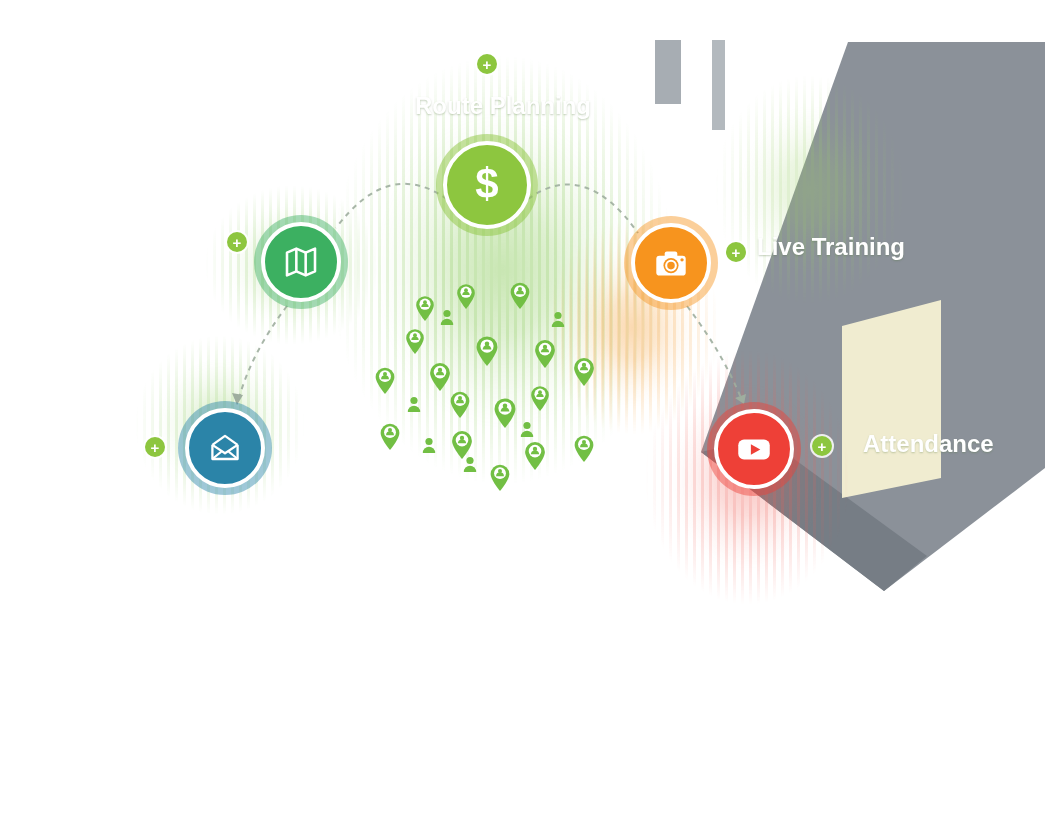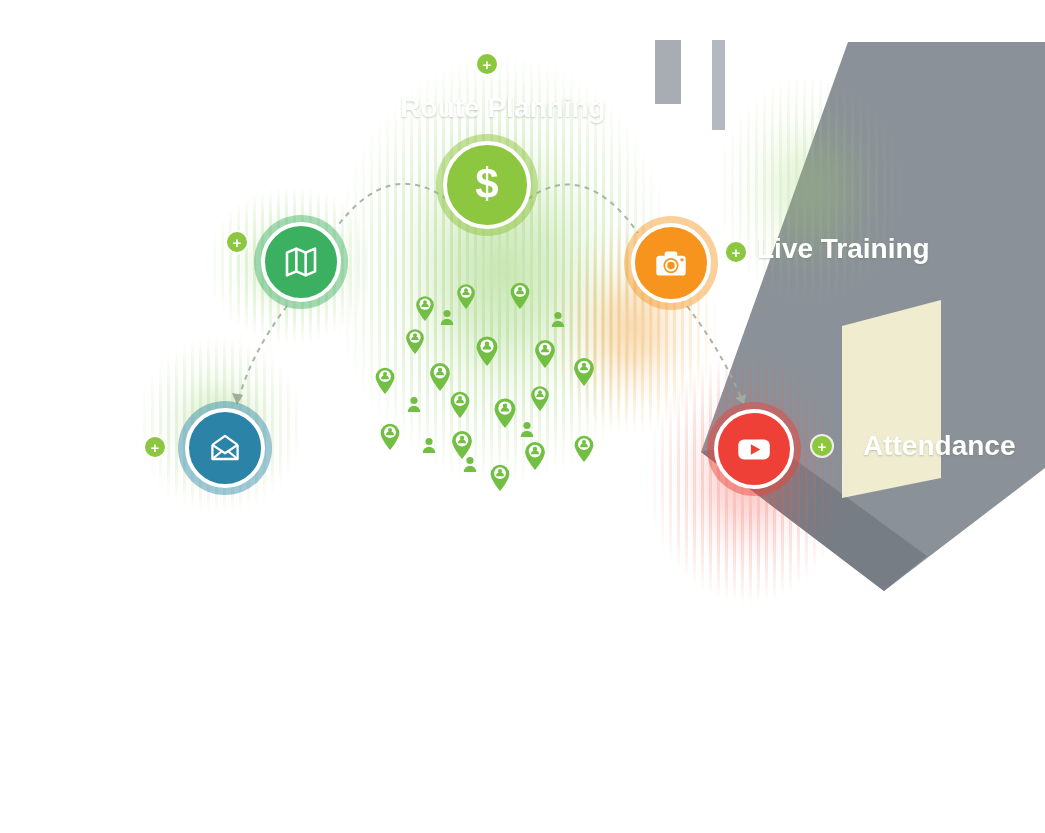--- a/index.html
+++ b/index.html
@@ -37,21 +37,21 @@
   .plus { position:absolute; width:20px; height:20px; border-radius:50%; background:#8dc63f; color:#fff;
           font-size:15px; font-weight:700; line-height:1; display:flex; align-items:center; justify-content:center;
           cursor:pointer; box-shadow:0 0 0 2px rgba(255,255,255,.85); }
   .plus-route      { left:477px; top:54px;  }
   .plus-map        { left:227px; top:232px; }
   .plus-training   { left:726px; top:242px; }
   .plus-mail       { left:145px; top:437px; }
   .plus-attendance { left:812px; top:436px; }
 
   
-  .label { position:absolute; color:#ffffff; font-size:28px; font-weight:700; white-space:nowrap;
+  .label { position:absolute; color:#ffffff; font-size:24px; font-weight:700; white-space:nowrap;
            text-shadow:0 1px 2px rgba(90,120,70,.35); }
   .label-route      { left:380px; top:92px; width:246px; text-align:center; }
   .label-training   { left:757px; top:233px;text-align:right; }
   .label-attendance { left:863px; top:430px; }
 </style>
 </head>
 <body>
 
 <div class="canvas">
 

